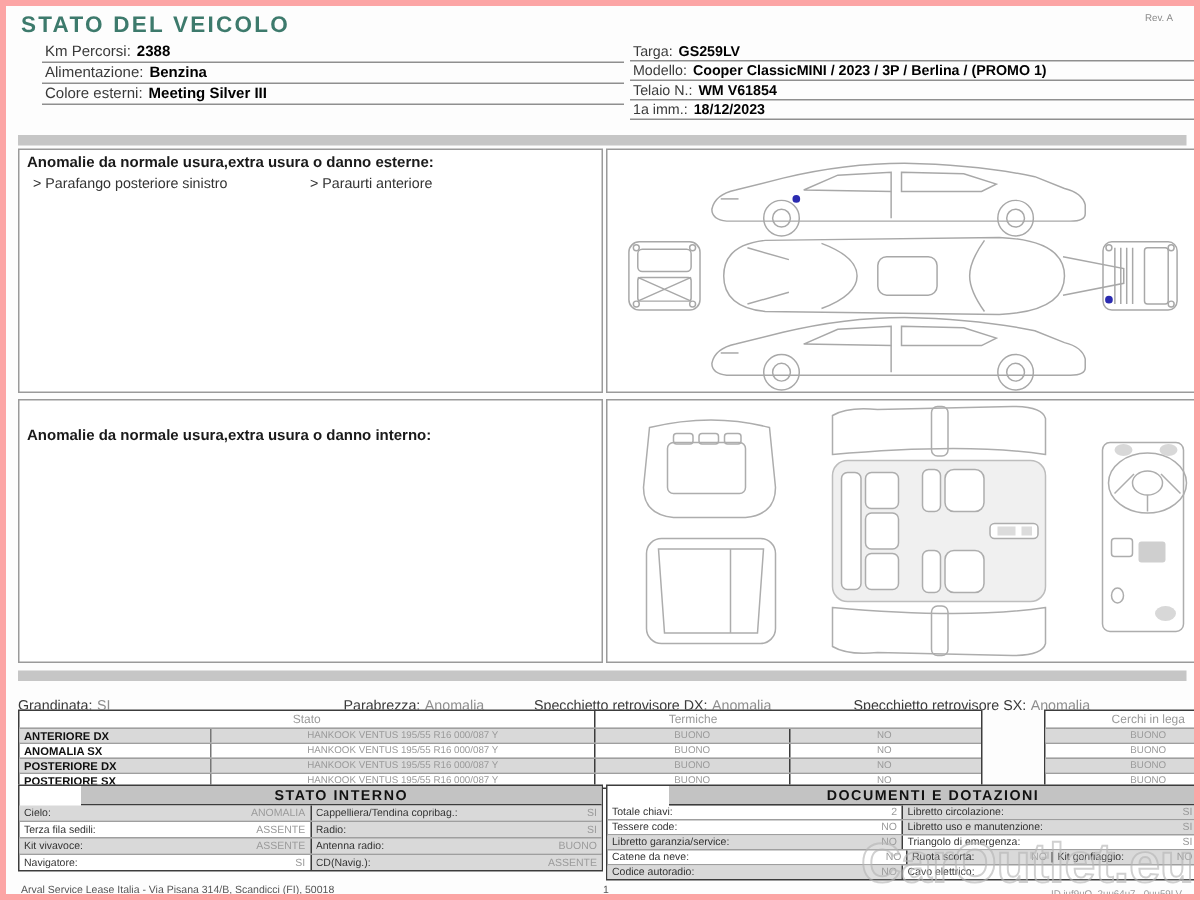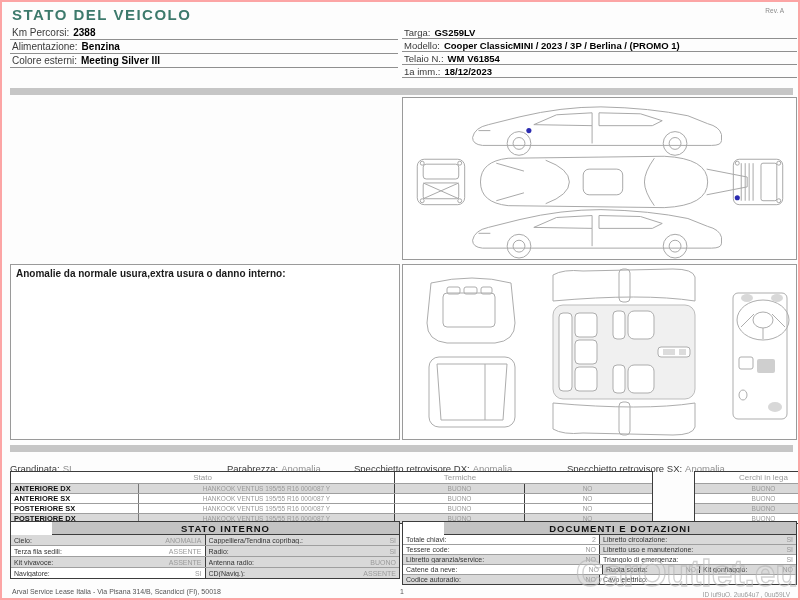--- a/index.html
+++ b/index.html
@@ -1,40 +1,40 @@
 <!DOCTYPE html>
 <html><head>
 <meta charset="utf-8">
 <style>
   html,body { margin:0; padding:0; background:#fff; }
   .page { position:relative; width:800px; height:600px; background:#fdfdfd;
           font-family:"Liberation Sans", sans-serif; overflow:hidden;
-          border:2px solid #fca5a5; box-sizing:border-box; }
+          border:4px solid #fca5a5; box-sizing:border-box; }
 
   .title { position:absolute; left:10px; top:4px; font-size:15px; font-weight:bold;
            letter-spacing:1.5px; color:#3d7a6c; }
   .rev   { position:absolute; right:14px; top:5px; font-size:6.5px; color:#8a8a8a; }
 
-  .fields { position:absolute; top:24px; }
+  .fields { position:absolute; top:24px;margin-left:16px; }
   .fields.fl { left:8px;  width:388px; }
   .fields.fr { left:400px; width:395px; }
   .frow { display:flex; align-items:baseline; border-bottom:1px solid #8f8f8f;
           padding:1px 2px; font-size:10px; }
   .fields.fl .frow { height:11px; }
   .fields.fr .frow { height:10px; font-size:9.5px; }
   .flabel { color:#3a3a3a; margin-right:4px; white-space:nowrap; }
   .fvalue { font-weight:bold; color:#000; white-space:nowrap; }
 
   .bar { position:absolute; left:8px; right:5px; height:7px; background:#c6c6c6; }
   #bar1 { top:86px; } #bar2 { top:443px; }
 
   .panel { position:absolute; background:#fff; border:1px solid #9a9a9a; box-sizing:border-box; }
   #ext-left  { left:8px;   top:95px;  width:390px; height:163px; padding:3px 5px; }
   #ext-right { left:400px; top:95px;  width:395px; height:163px; }
-  #int-left  { left:8px;   top:262px; width:390px; height:176px; padding:3px 5px; }
+  #int-left  { left:8px;   top:262px; width:390px; height:176px; padding:18px 5px; }
   #int-right { left:400px; top:262px; width:395px; height:176px; }
   .panel-title { font-size:10px; font-weight:bold; color:#1a1a1a; }
   .anomaly-items { display:flex; gap:55px; margin-top:3px; font-size:9.5px; color:#333; padding-left:4px; }
   .diag { display:block; margin:0 auto; }
 
   .summary { position:absolute; left:0; top:461px; width:728px; height:18px; font-size:9.5px; }
   .summary span.item { position:absolute; top:0; white-space:nowrap; }
   .s1{left:8px;} .s2{left:225px;} .s3{left:352px;text-decoration:underline;} .s4{left:565px;} .s5{left:8px; top:10px !important;}
   .lbl { color:#3a3a3a; } .val { color:#8e8e8e; margin-left:3px; }
 
@@ -119,20 +119,27 @@
       <span class="fvalue">WM V61854</span>
     </div>
     <div class="frow">
       <span class="flabel">1a imm.:</span>
       <span class="fvalue">18/12/2023</span>
     </div>
   </div>
 
   <div class="bar" id="bar1"></div>
 
+  <div class="panel" id="ext-left">
+    <div class="panel-title">Anomalie da normale usura,extra usura o danno esterne:</div>
+    <div class="anomaly-items">
+      <span>&gt; Parafango posteriore sinistro</span>
+      <span>&gt; Paraurti anteriore</span>
+    </div>
+  </div>
 
   <div class="panel" id="ext-right">
     <svg class="diag" width="393" height="161" viewBox="0 0 393 163">
       <defs>
         <g id="ext-side" stroke="#a8a8a8" fill="none" stroke-width="1">
           <path d="M68,40 Q70,30 84,27 L116,19 Q158,9 198,9 Q248,10 286,18 L306,26 Q318,29 320,37 L320,43 Q320,48 310,48 L78,48 Q68,47 68,40 Z"></path>
           <circle cx="115" cy="46" r="12"></circle>
             <circle cx="115" cy="46" r="6"></circle>
           <circle cx="273" cy="46" r="12"></circle>
             <circle cx="273" cy="46" r="6"></circle>
@@ -241,33 +248,33 @@
       <div class="tcell c-h brd">Stato</div>
       <div class="tcell c-h">Termiche</div>
     </div>
     <div class="trow shade">
       <div class="tcell c-pos">ANTERIORE DX</div>
       <div class="tcell c-desc">HANKOOK VENTUS 195/55 R16 000/087 Y</div>
       <div class="tcell c-mid">BUONO</div>
       <div class="tcell c-last">NO</div>
     </div>
     <div class="trow">
-      <div class="tcell c-pos">ANTERIORE SX</div>
+      <div class="tcell c-pos">ANOMALIA SX</div>
       <div class="tcell c-desc">HANKOOK VENTUS 195/55 R16 000/087 Y</div>
       <div class="tcell c-mid">BUONO</div>
       <div class="tcell c-last">NO</div>
     </div>
-    <div class="trow">
-      <div class="tcell c-pos">POSTERIORE SX</div>
+    <div class="trow shade">
+      <div class="tcell c-pos">POSTERIORE DX</div>
       <div class="tcell c-desc">HANKOOK VENTUS 195/55 R16 000/087 Y</div>
       <div class="tcell c-mid">BUONO</div>
       <div class="tcell c-last">NO</div>
     </div>
-    <div class="trow shade">
-      <div class="tcell c-pos">POSTERIORE DX</div>
+    <div class="trow">
+      <div class="tcell c-pos">POSTERIORE SX</div>
       <div class="tcell c-desc">HANKOOK VENTUS 195/55 R16 000/087 Y</div>
       <div class="tcell c-mid">BUONO</div>
       <div class="tcell c-last">NO</div>
     </div>
   </div>
 
   <div id="cerchi">
     <div class="crow chead">Cerchi in lega</div>
     <div class="crow shade">BUONO</div>
     <div class="crow">BUONO</div>

